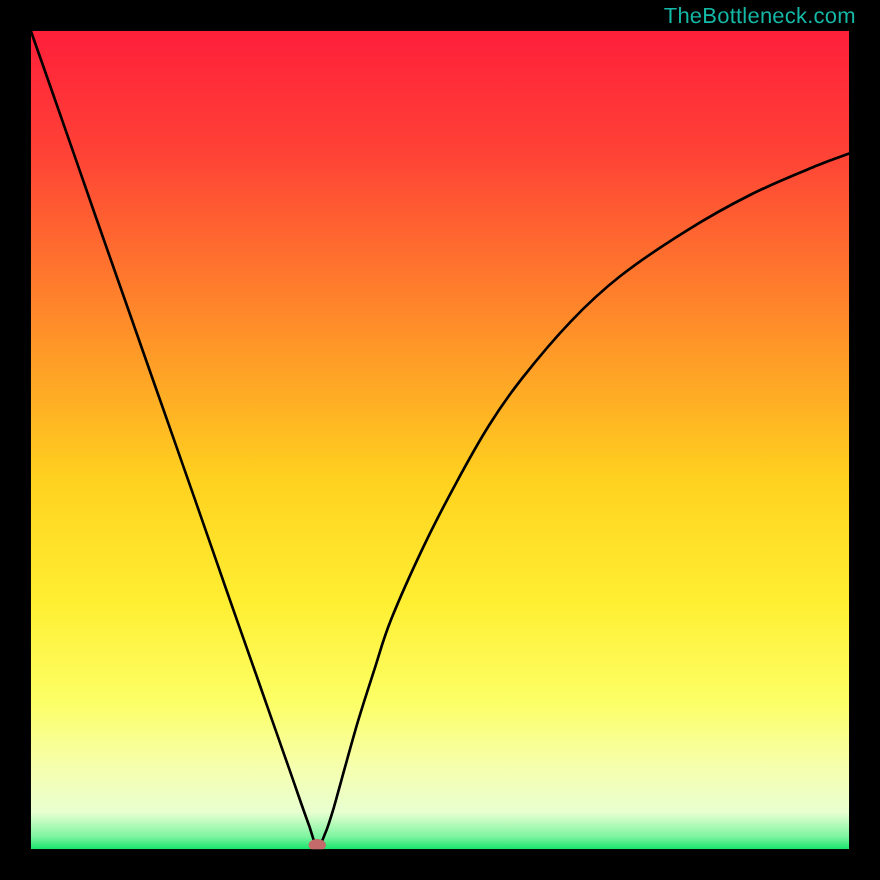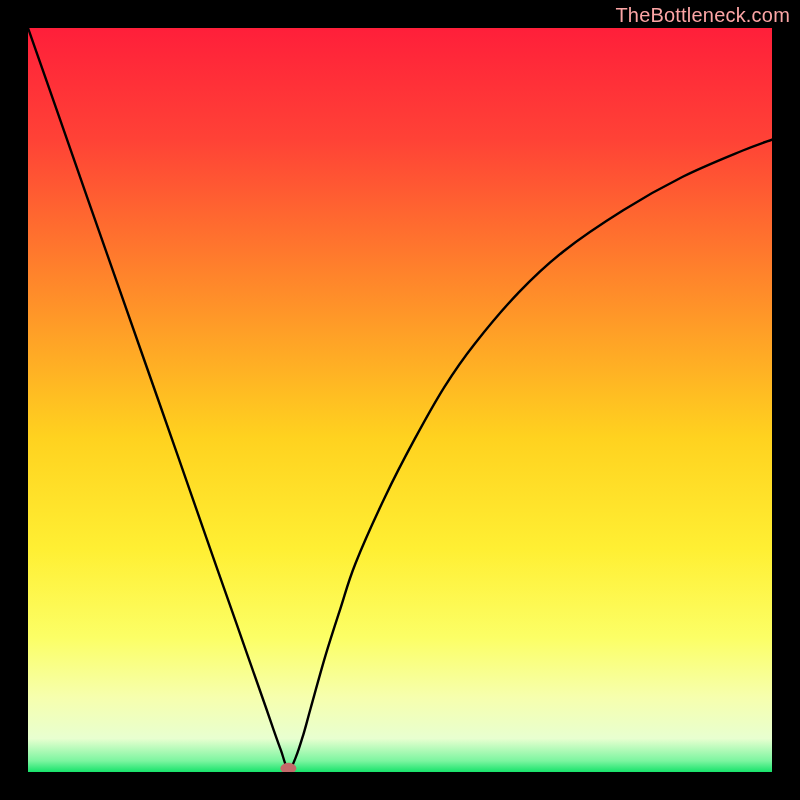--- a/index.html
+++ b/index.html
@@ -22,22 +22,22 @@
   .plot {
     position: absolute;
     left: 0;
     top: 0;
     width: 744px;
     height: 744px;
   }
   .watermark {
     position: absolute;
     top: 4px;
-    right: 10px;
-    color: #fca5a5;
+    right: 22px;
+    color: #14b8a6;
     font-size: 20px;
     font-weight: 500;
     letter-spacing: 0.2px;
   }
   svg { display: block; }
 </style>
 </head>
 <body>
 
 <div class="frame">

